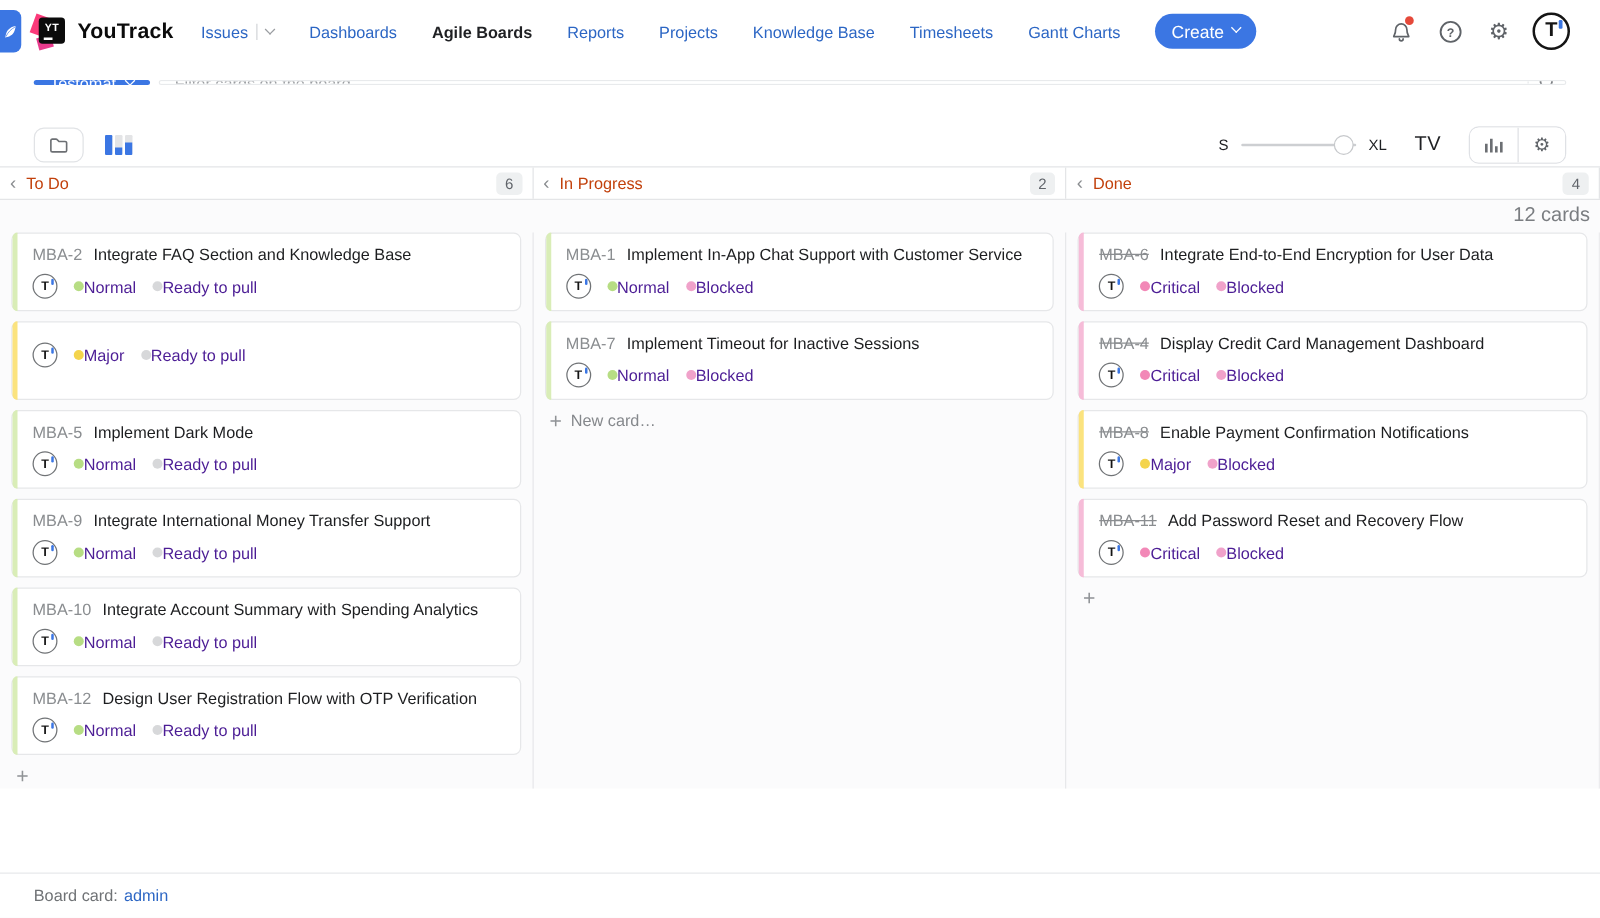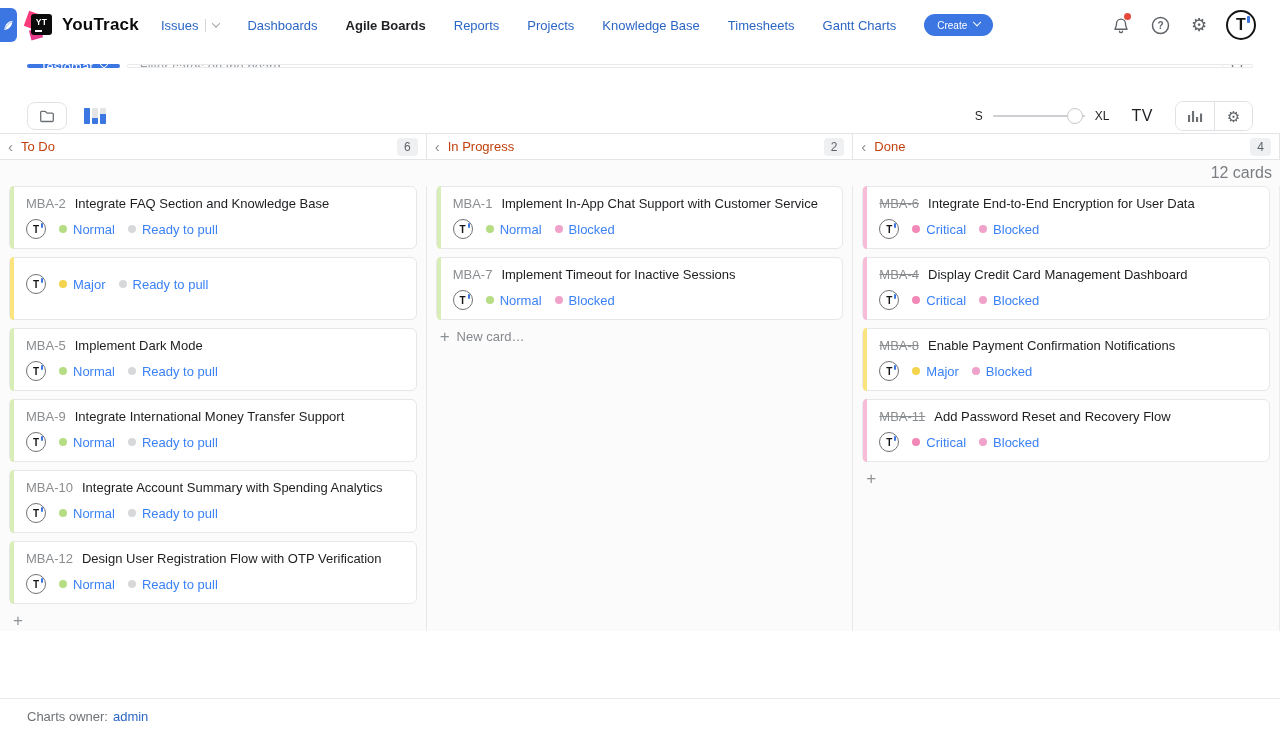--- a/index.html
+++ b/index.html
@@ -24,22 +24,22 @@
      color:#fff; font-size:8.5px; font-weight:bold; display:flex; align-items:flex-start; justify-content:center; padding-top:3px; letter-spacing:.2px;}
   .yt-logo .underline{ position:absolute; left:7px; bottom:6px; width:7px; height:2px; background:#fff; }
   .wordmark{ font-size:17px; font-weight:bold; letter-spacing:.2px; margin-left:8px; color:#0b0b0b; }
   .nav-items{ display:flex; align-items:center; margin-left:22px; gap:28px; font-size:13px; }
   .nav-item{ color:var(--link); cursor:pointer; white-space:nowrap; display:flex; align-items:center; gap:7px; }
   .nav-item.active{ color:#1f2023;font-weight:bold; }
   .nav-divider{ width:1px; height:13px; background:#d4d6d9; }
   .chev{ display:inline-block; width:6px; height:6px; border-right:1.5px solid currentColor; border-bottom:1.5px solid currentColor;
     transform:rotate(45deg) translate(-1px,-1px); }
   .nav-item .chev{ color:#9a9da1; }
-  .create-btn{ margin-left:28px; background:var(--accent); color:#fff; border:none; border-radius:14px; height:22px;
-    padding:0 13px; font-size:10px; font-family:inherit; display:flex; align-items:center; gap:7px; cursor:pointer; }
+  .create-btn{ margin-left:28px; background:var(--accent); color:#fff; border:none; border-radius:14px; height:28px;
+    padding:0 13px; font-size:14px; font-family:inherit; display:flex; align-items:center; gap:7px; cursor:pointer; }
   .create-btn .chev{ transform:rotate(45deg) translate(-2px,-2px); }
   .nav-right{ margin-left:auto; display:flex; align-items:center; gap:15px; }
   .icon-btn{ position:relative; width:24px; height:24px; display:flex; align-items:center; justify-content:center; cursor:pointer; }
   .red-dot{ position:absolute; top:0px; right:2px; width:7px; height:7px; border-radius:50%; background:#e5493a; }
   .t-avatar{ border-radius:50%; border:2px solid #151515; background:#fff; display:flex; align-items:center; justify-content:center;
     font-weight:bold; color:#151515; position:relative; cursor:pointer; }
   .t-avatar.lg{ width:30px; height:30px; font-size:16px; }
   .t-avatar.sm{ width:20px; height:20px; font-size:10px; border-width:1.5px; border-color:#707376; flex:0 0 20px; }
   .t-avatar .tick{ position:absolute; top:4px; right:4px; width:3px; height:7px; background:#3b76e3; border-radius:1px; }
   .t-avatar.sm .tick{ top:3px; right:2px; width:2px; height:5px; }
@@ -87,21 +87,21 @@
   .card{ position:relative; background:#fff; border:1px solid var(--border); border-radius:6px; height:63px;
     margin-bottom:8px; padding:9px 11px 0 16px; cursor:pointer; }
   .strip{ position:absolute; left:0; top:-1px; bottom:-1px; width:4px; border-radius:6px 0 0 6px; }
   .card-top{ font-size:13px; line-height:16px; white-space:nowrap; overflow:hidden; }
   .cid{ color:#8a8d90; }
   .cid.resolved{ text-decoration:line-through; }
   .ctitle{ color:#1d1e20; margin-left:9px; }
   .card-meta{ margin-top:7px; display:flex; align-items:center; }
   .meta-item{ display:flex; align-items:center; margin-left:13px; }
   .dot{ width:8px; height:8px; border-radius:50%; flex:0 0 8px; }
-  .mlabel{ font-size:13px; color:#3b82f6; margin-left:6px; }
+  .mlabel{ font-size:13px; color:#4c1d95; margin-left:0; }
   .add-row{ display:flex; align-items:center; gap:7px; color:#85888c; font-size:13px; margin:3px 0 0 4px; cursor:pointer; }
   .plus-glyph{ font-size:17px; line-height:1; color:#909396; font-weight:400; }
 
   .spacer{ flex:1; background:#fff; }
 
   
   .page-footer{ height:36px; flex:0 0 36px; border-top:1px solid #e8e9eb; display:flex; align-items:center; padding:0 27px; font-size:13px; background:#fff; }
   .owner-label{ color:#6f7275; }
   .owner-link{ color:var(--link); margin-left:5px; cursor:pointer; }
 </style>
@@ -514,17 +514,17 @@
         <div class="add-row">
           <span class="plus-glyph">+</span>
         </div>
       </div>
     </div>
   </div>
 
   <div class="spacer"></div>
 
   <div class="page-footer">
-    <span class="owner-label">Charts owner:</span>
+    <span class="owner-label">Board card:</span>
     <span class="owner-link">admin</span>
   </div>
 
 </div>
 
 </body></html>

